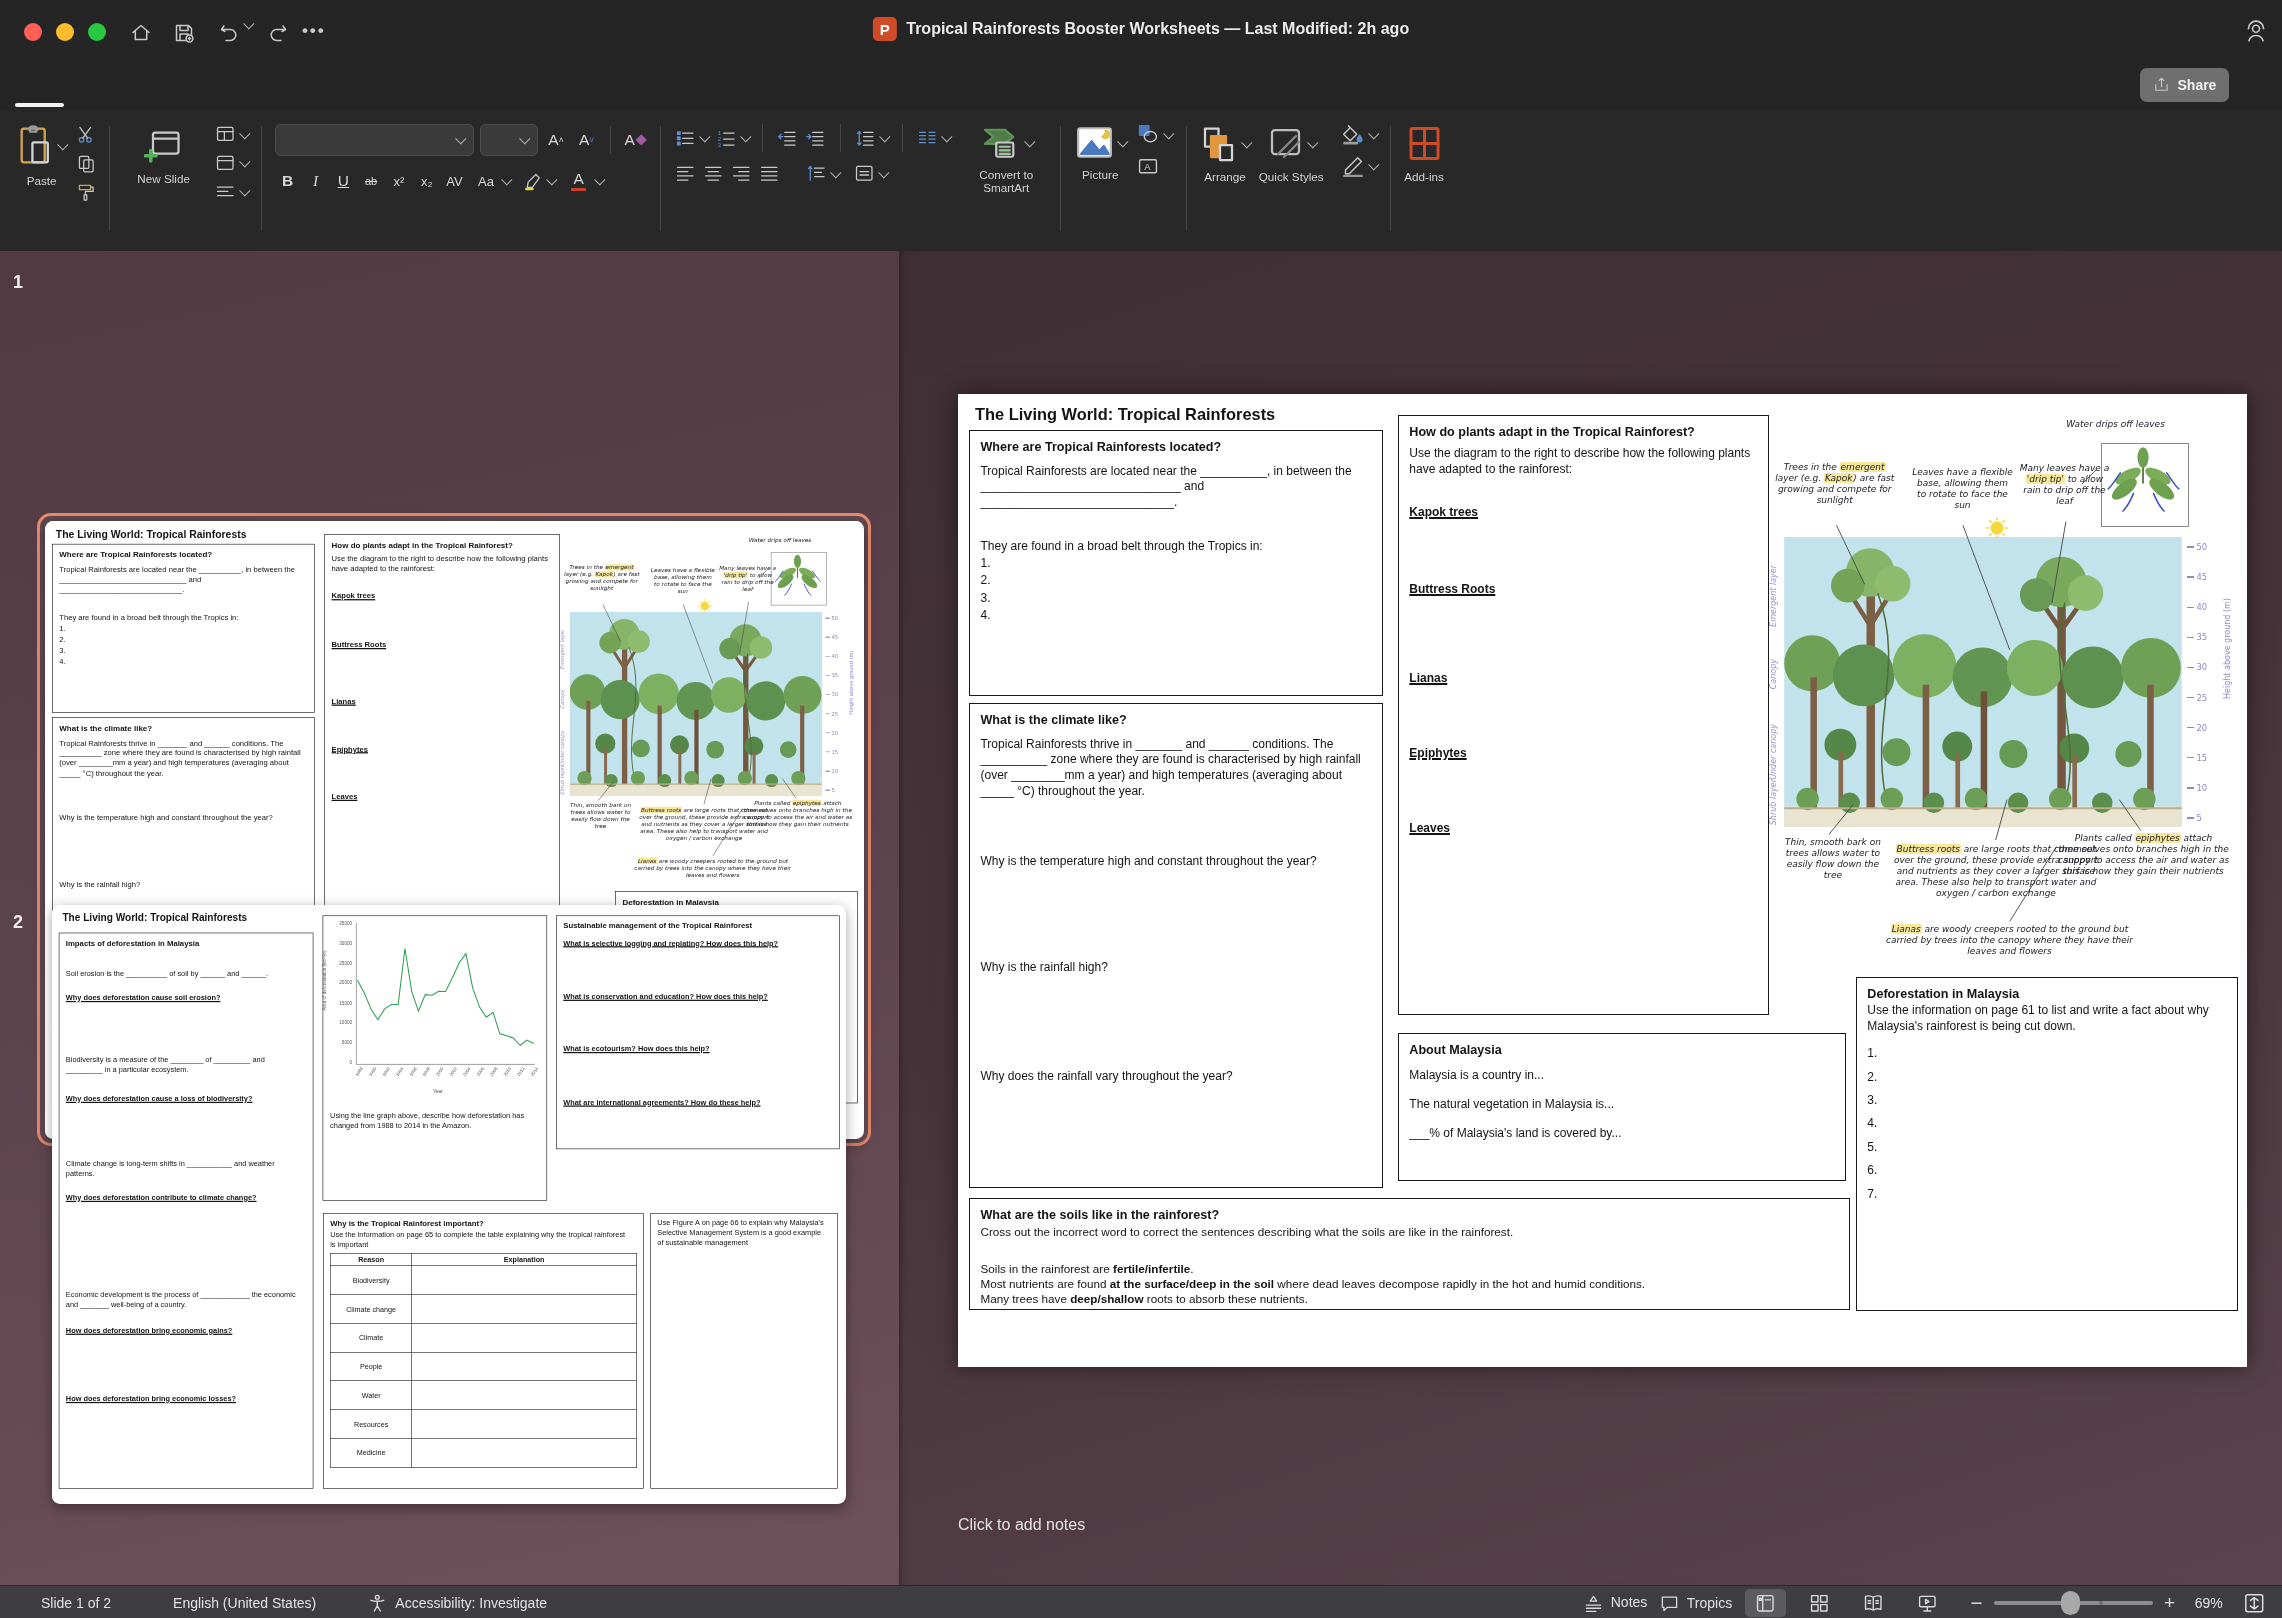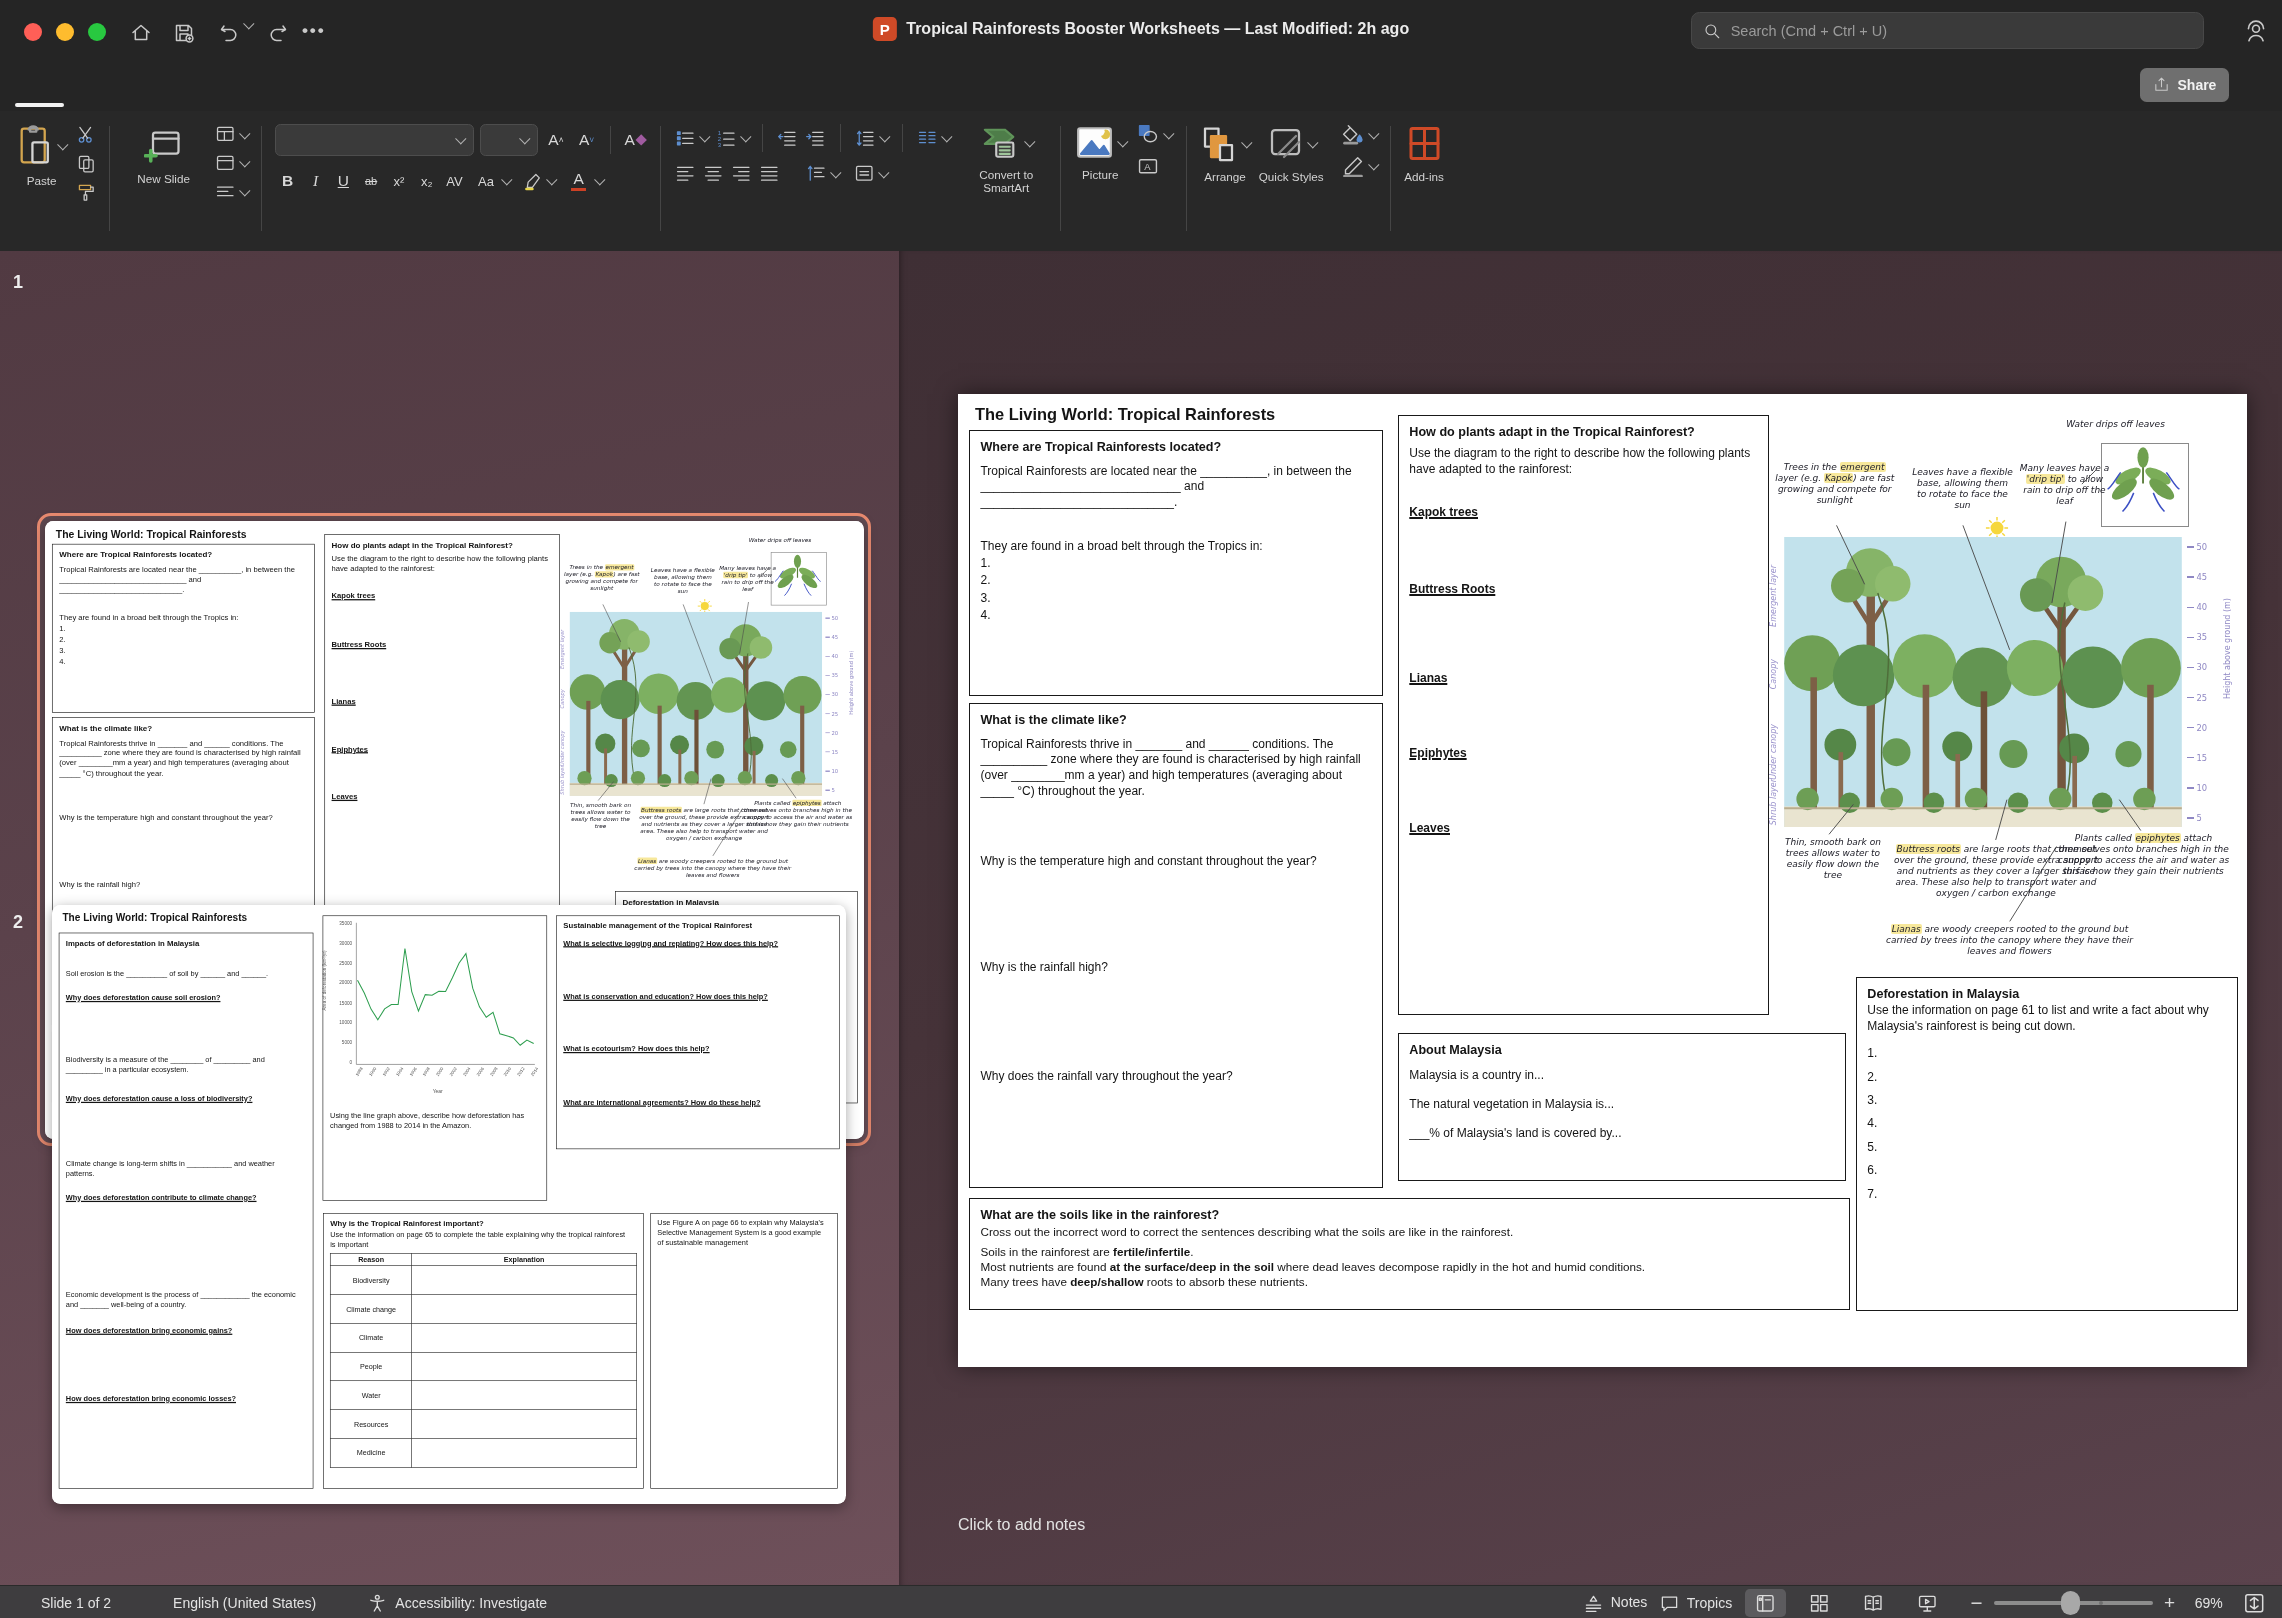--- a/index.html
+++ b/index.html
@@ -129,27 +129,20 @@
       <svg class="ic" width="24" height="24" viewBox="0 0 24 24">
           <path d="M17 5l2.5 3.5L16 10.5"></path>
           <path d="M19.2 8.6h-8.7a5.4 5.4 0 1 0 .2 10.8H15"></path>
         </svg>
     </div>
     <div class="tb-ic" style="left:302px;letter-spacing:1.9px;color:#c9c9c9;font-size:17px;font-weight:700">•••</div>
     <div class="tb-title">
       <span class="pptic">P</span>
       <span>Tropical Rainforests Booster Worksheets — Last Modified: 2h ago</span>
     </div>
-    <div class="search">
-      <svg class="ic" width="18" height="18" viewBox="0 0 24 24">
-          <circle cx="10.5" cy="10.5" r="6.5"></circle>
-          <path d="M15.5 15.5 21 21"></path>
-        </svg>
-      <input type="text" placeholder="Search (Cmd + Ctrl + U)" style="">
-    </div>
     <div class="tb-ic" style="left:2243px;top:19px">
       <svg class="ic" width="26" height="26" viewBox="0 0 24 24">
           <circle cx="12" cy="9" r="3.2"></circle>
           <path d="M5.5 20a6.8 6.8 0 0 1 13 0"></path>
           <path d="M5 9a7 7 0 0 1 14 0"></path>
         </svg>
     </div>
   </div>
 
   <div class="tabsrow">
@@ -802,21 +795,21 @@
         <div class="wsh">What is the climate like?</div>
         <p style="margin-top:7.5px">Tropical Rainforests thrive in _______ and ______ conditions. The __________ zone where they are found is characterised by high rainfall (over ________mm a year) and high temperatures (averaging about _____ °C) throughout the year.</p>
         <p style="margin-top:54px;width:375px">Why is the temperature high and constant throughout the year?</p>
         <p style="margin-top:90px">Why is the rainfall high?</p>
         <p style="margin-top:94px">Why does the rainfall vary throughout the year?</p>
       </div>
 
       <div class="wsb" style="left:11.2px;top:804px;width:881px;height:112px;font-size:11.7px;line-height:1.3">
         <div class="wsh" style="margin-bottom:0">What are the soils like in the rainforest?</div>
         <p>Cross out the incorrect word to correct the sentences describing what the soils are like in the rainforest.</p>
-        <p style="margin-top:5px"><span>Soils in the rainforest are </span><b>fertile/infertile</b><span>.</span></p>
+        <p style="margin-top:22px"><span>Soils in the rainforest are </span><b>fertile/infertile</b><span>.</span></p>
         <p><span>Most nutrients are found </span><b>at the surface/deep in the soil</b><span> where dead leaves decompose rapidly in the hot and humid conditions.</span></p>
         <p><span>Many trees have </span><b>deep/shallow</b><span> roots to absorb these nutrients.</span></p>
       </div>
 
       <div class="wsb" style="left:440px;top:20.6px;width:371px;height:600px">
         <div class="wsh">How do plants adapt in the Tropical Rainforest?</div>
         <p style="margin-top:5.6px">Use the diagram to the right to describe how the following plants have adapted to the rainforest:</p>
         <div class="plantwrap">
             <span class="plant-item">Kapok trees</span>
             <span class="plant-item">Buttress Roots</span>

